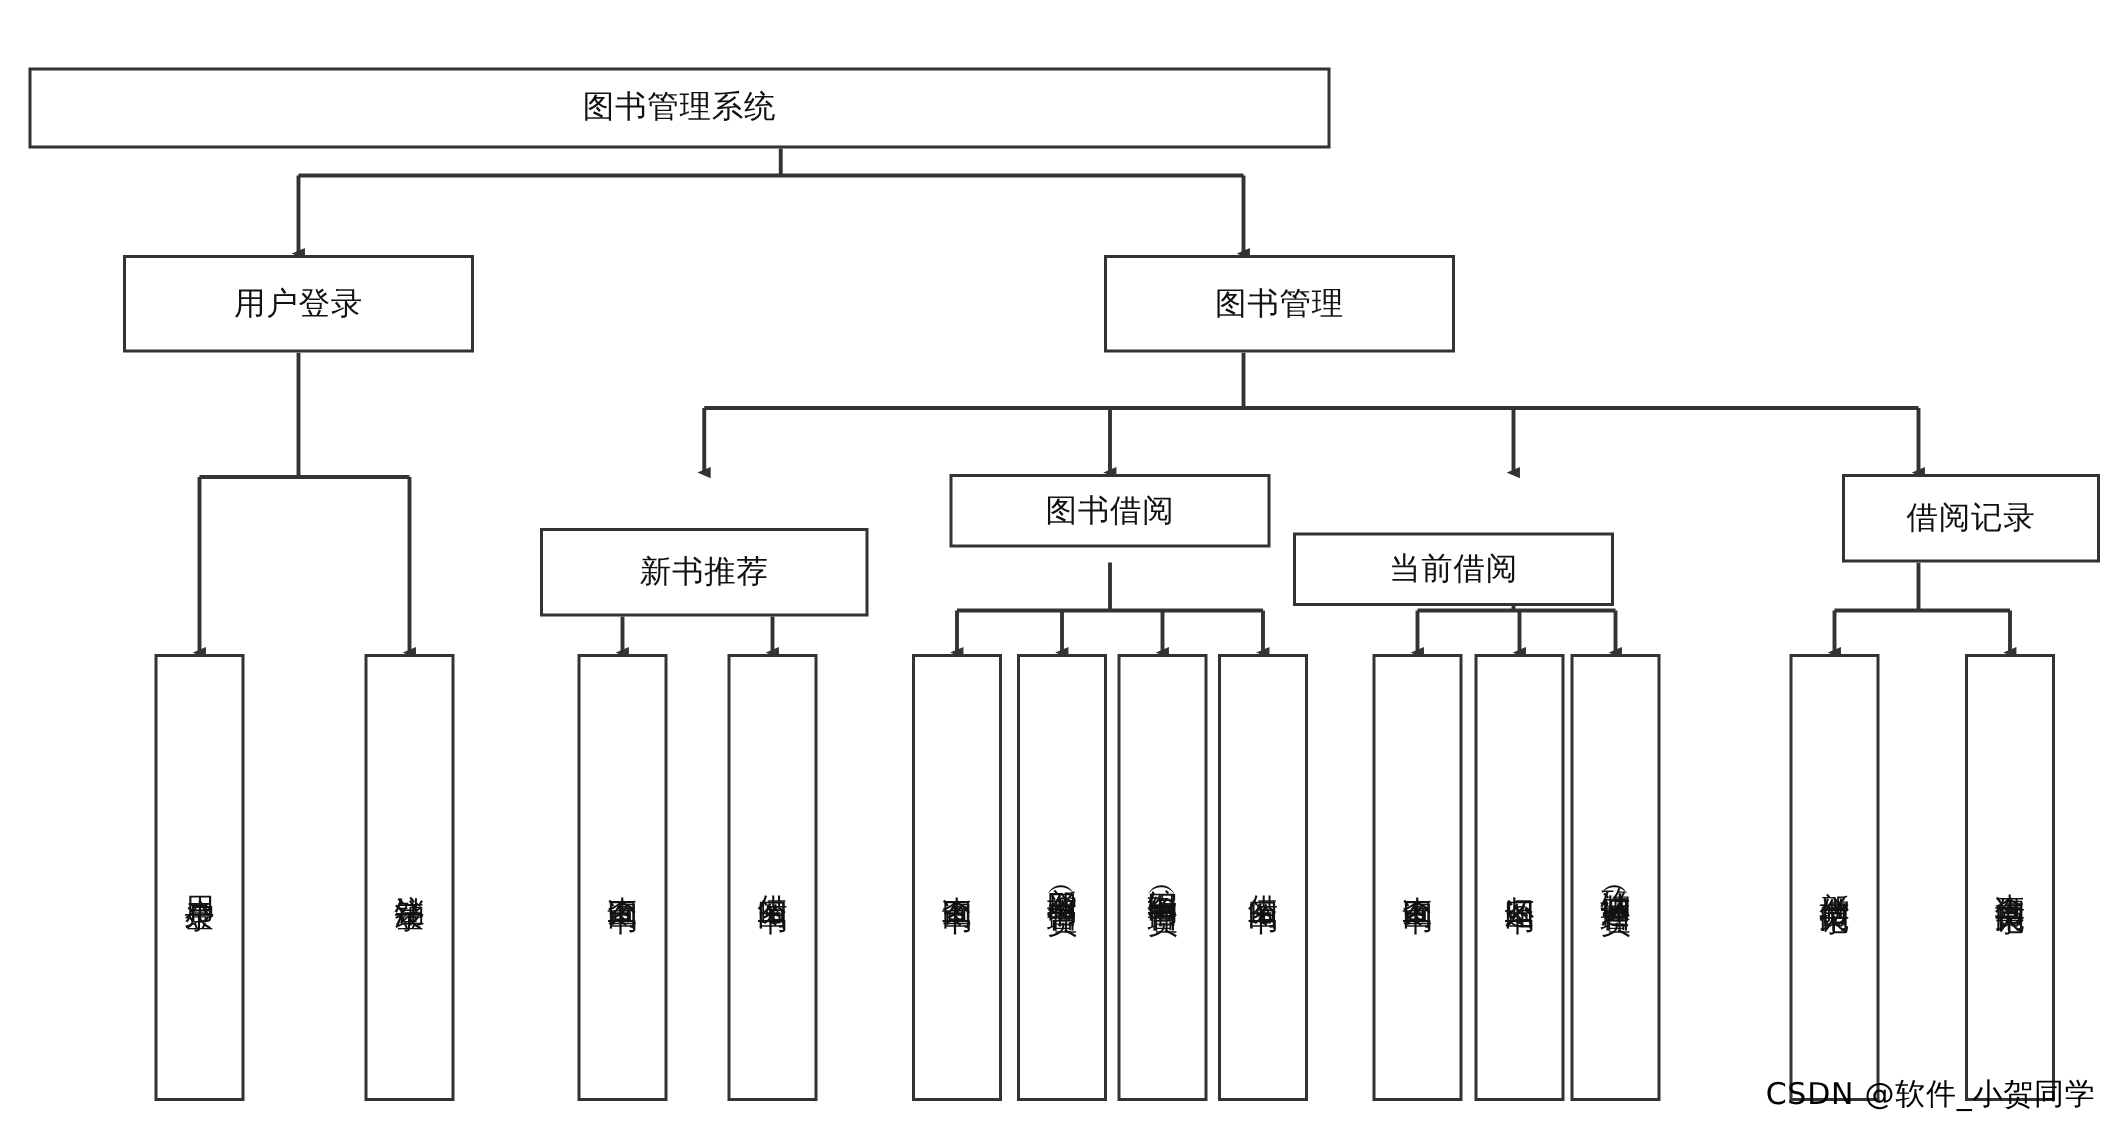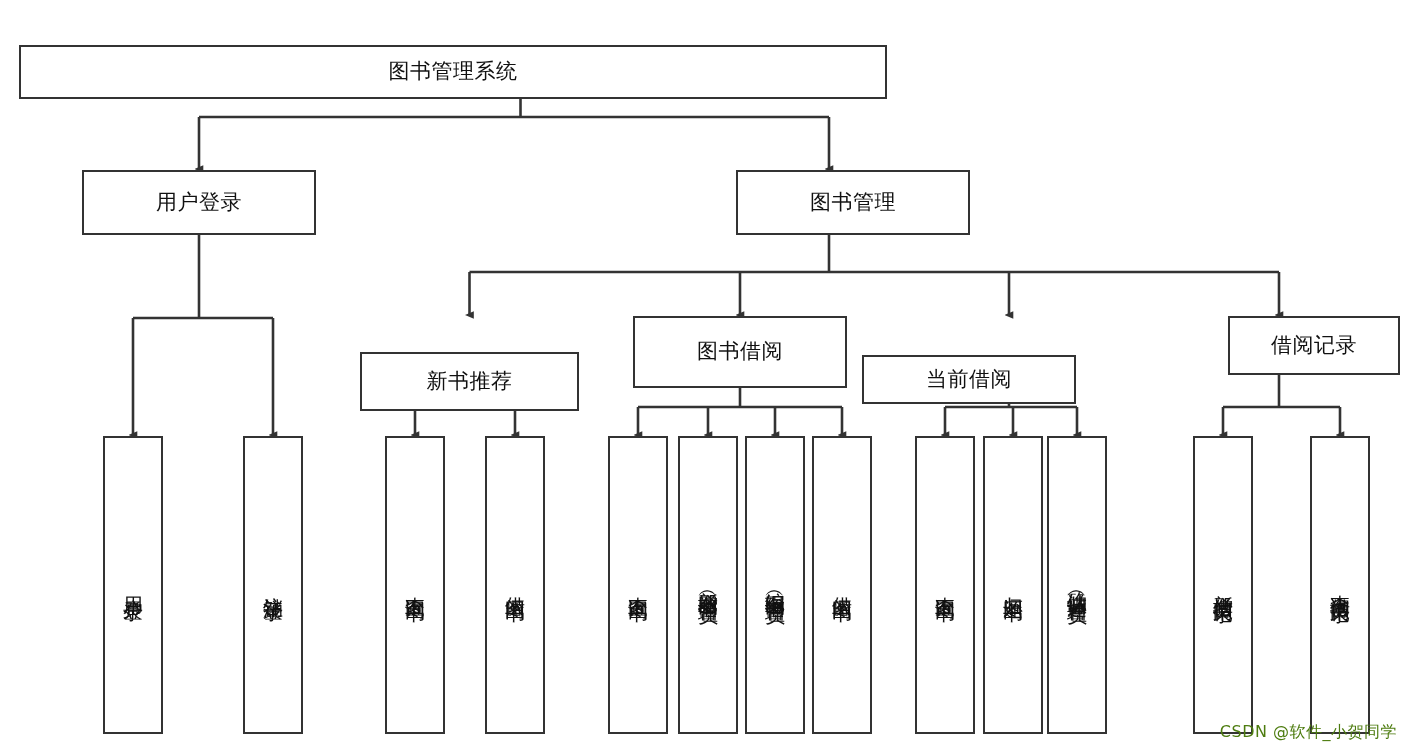--- a/index.html
+++ b/index.html
@@ -56,22 +56,22 @@
     white-space: nowrap;
   }
   .node.vertical .node-label {
     writing-mode: vertical-rl;
     text-orientation: upright;
   }
   #watermark {
     position: absolute;
     right: 8px;
     bottom: 4px;
-    font-size: 16px;
-    color: #4d7c0f;
+    font-size: 20px;
+    color: #000000;
     white-space: nowrap;
     letter-spacing: 0.5px;
   }
 </style>
 </head>
 <body>
 
 <div id="diagram-root">
 
   <svg id="edge-layer" viewBox="0 0 1405 747" width="1405" height="747" xmlns="http://www.w3.org/2000/svg">
@@ -123,21 +123,21 @@
       </div>
       <div class="node horizontal" style="left: 82px; top: 170px; width: 234px; height: 65px;">
         <span class="node-label">用户登录</span>
       </div>
       <div class="node horizontal" style="left: 736px; top: 170px; width: 234px; height: 65px;">
         <span class="node-label">图书管理</span>
       </div>
       <div class="node horizontal" style="left: 360px; top: 316px; width: 219px; height: 59px; margin-top: 36px;">
         <span class="node-label">新书推荐</span>
       </div>
-      <div class="node horizontal" style="left: 633px; top: 316px; width: 214px; height: 72px;">
+      <div class="node horizontal" style="left: 633px; top: 316px; width: 214px; height: 49px;">
         <span class="node-label">图书借阅</span>
       </div>
       <div class="node horizontal" style="left: 862px; top: 316px; width: 214px; height: 49px; margin-top: 39px;">
         <span class="node-label">当前借阅</span>
       </div>
       <div class="node horizontal" style="left: 1228px; top: 316px; width: 172px; height: 59px;">
         <span class="node-label">借阅记录</span>
       </div>
       <div class="node vertical" style="left: 103px; top: 436px; width: 60px; height: 298px;">
         <span class="node-label">用户登录</span>

